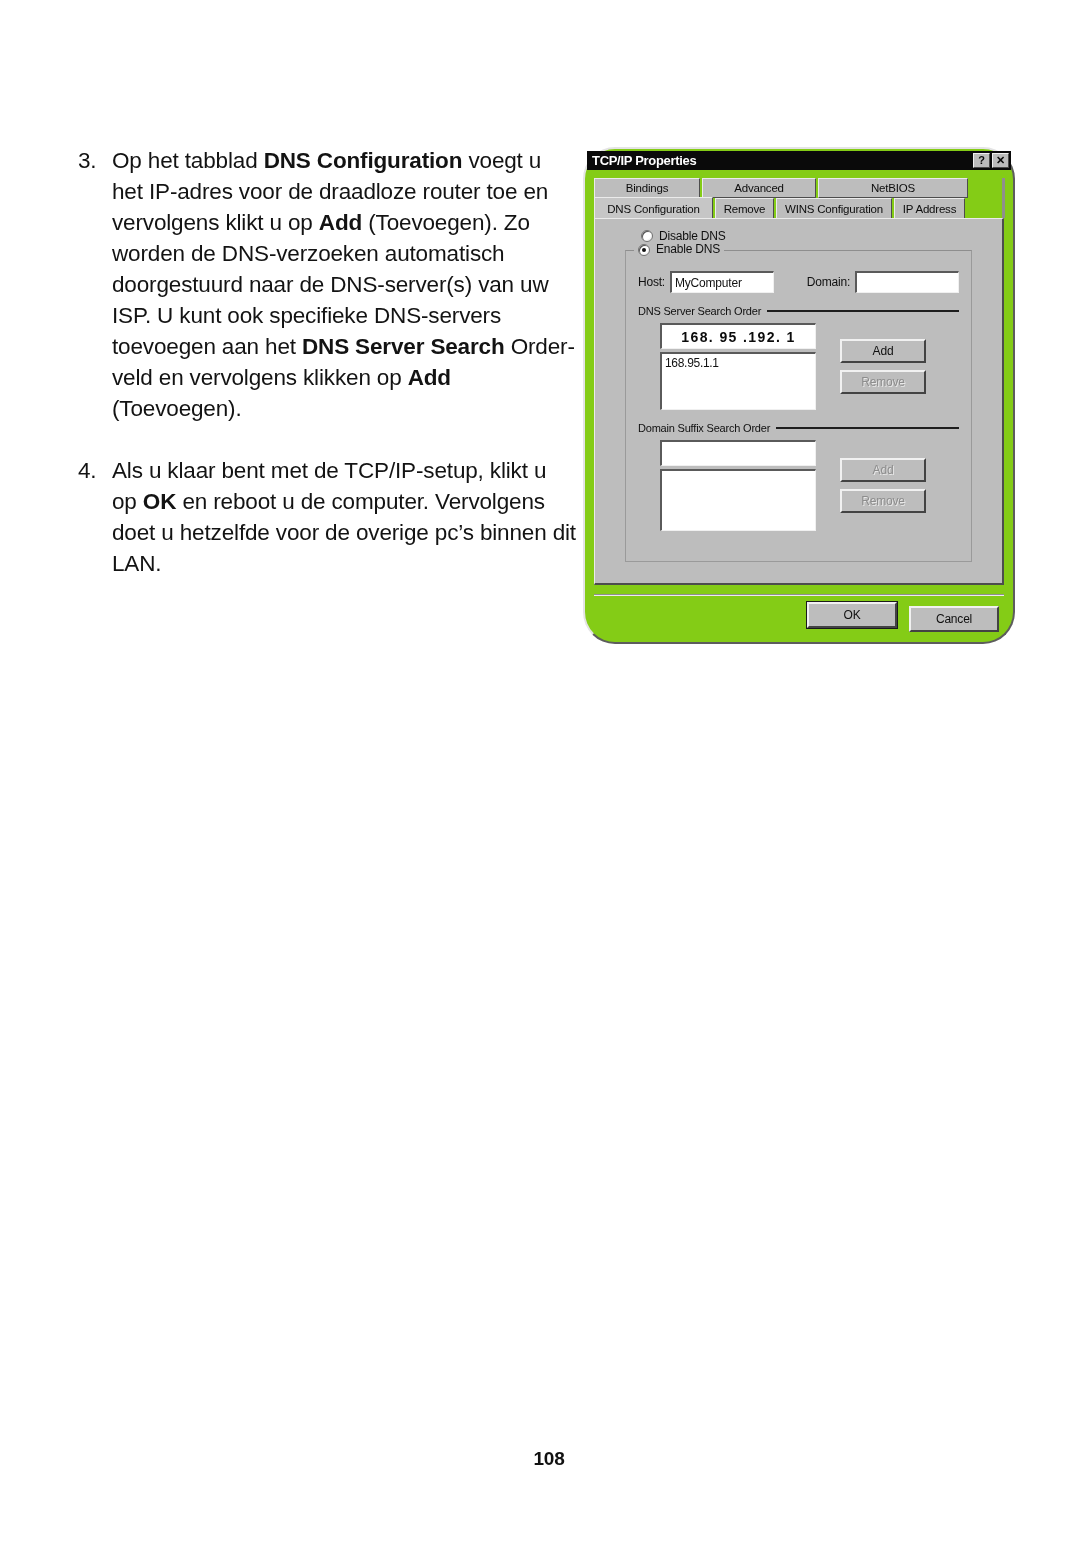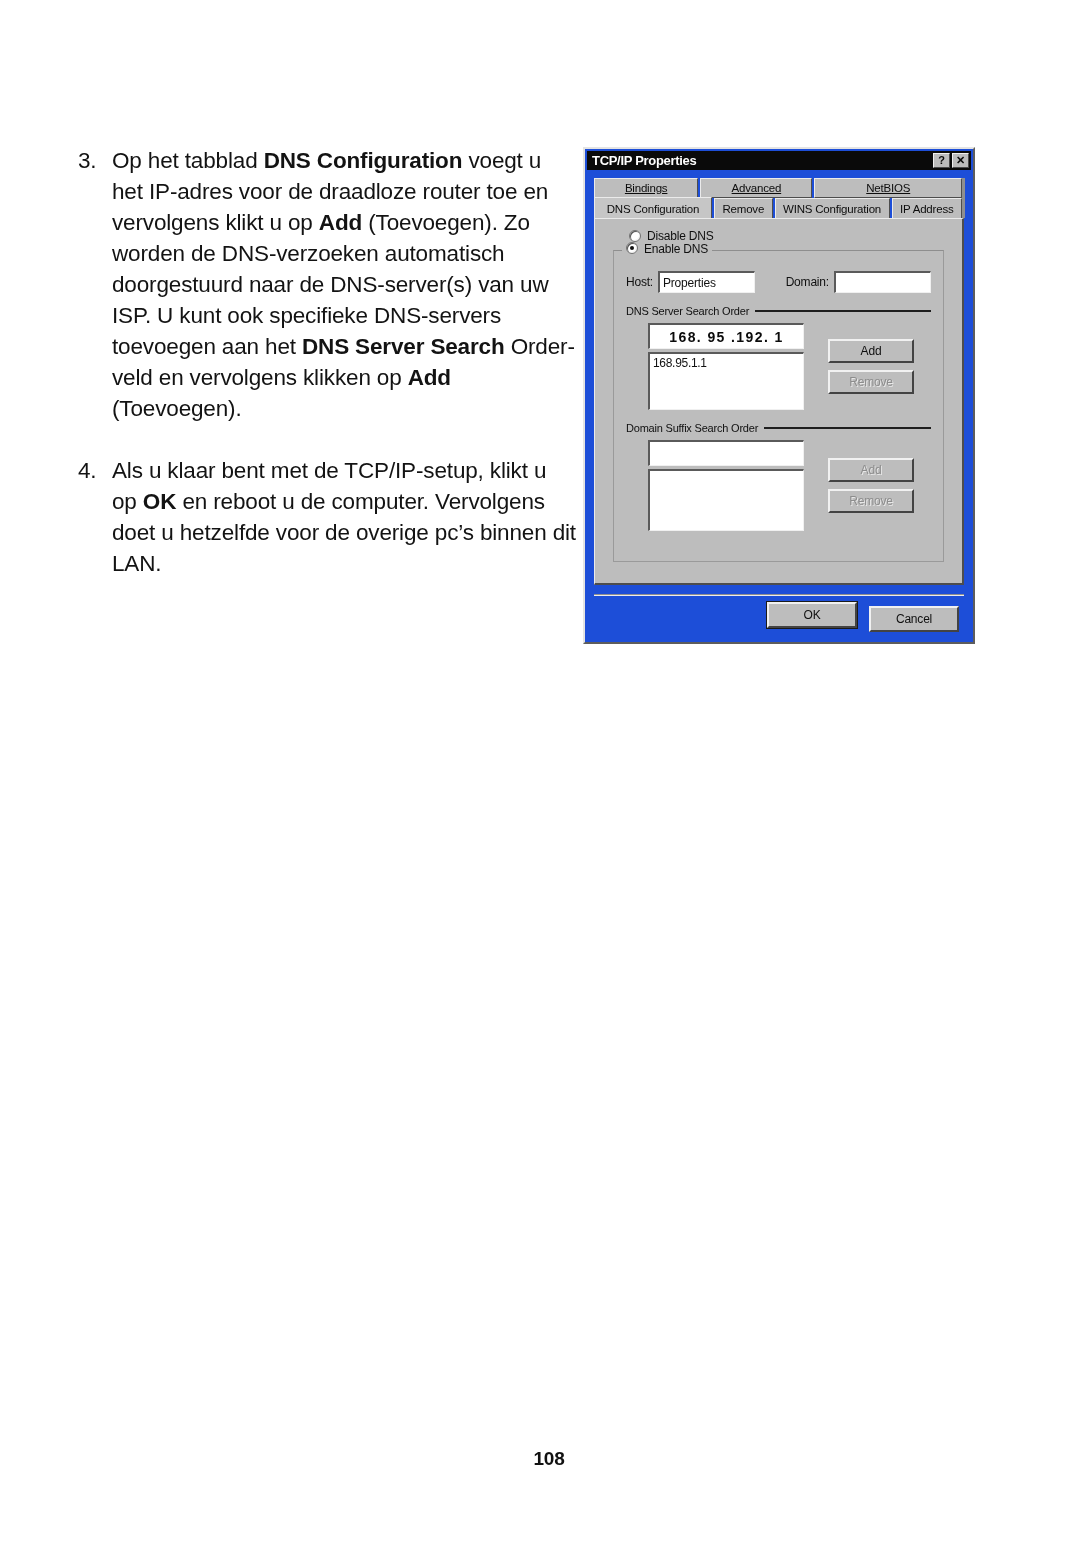--- a/index.html
+++ b/index.html
@@ -35,29 +35,30 @@
     text-align: left;
   }
   .step-body { flex: 1 1 auto; }
   .step-body b { font-weight: bold; }
 
   
   .dialog {
     position: absolute;
     left: 583px;
     top: 147px;
-    width: 392px;
+    width: 432px;
     height: 497px;
-    background: #1d4ed8;
+    background: #84cc16;
     border-top: 2px solid #e4e4e4;
     border-left: 2px solid #e4e4e4;
     border-right: 2px solid #5d5d5d;
     border-bottom: 2px solid #5d5d5d;
     font-size: 11px;
     color: #101010;
+    border-radius: 32px;
   }
   .titlebar {
     height: 19px;
     margin: 2px 2px 0 2px;
     background: #0a0a0a;
     display: flex;
     align-items: center;
     padding: 0 2px 0 5px;
   }
   .titlebar-text {
@@ -106,41 +107,41 @@
     display: flex;
     align-items: center;
     justify-content: center;
     font-size: 11.5px;
     white-space: nowrap;
     color: #0d0d0d;
     letter-spacing: -0.2px;
     padding: 0 4px;
     margin-right: 2px;
   }
-  .tabrow.top .tab { border-bottom: 1.5px solid #4d4d4d; text-decoration: underline; }
+  .tabrow.top .tab { border-bottom: 1.5px solid #4d4d4d; }
   .tabrow.bottom { margin-top: 0px; }
   .tab.active {
     background: #c6c6c6;
     height: 22px;
     margin-top: -1px;
     border-bottom: none;
     font-weight: normal;
   }
 
   
   .panel {
     margin: 0 9px 0 9px;
     height: 367px;
     background: #bdbdbd;
     border-top: 1.5px solid #ebebeb;
     border-left: 1.5px solid #ebebeb;
     border-right: 2px solid #4d4d4d;
     border-bottom: 2px solid #4d4d4d;
     position: relative;
-    padding: 10px 16px;
+    padding: 10px 28px;
   }
 
   .radio-row {
     display: flex;
     align-items: center;
     margin-left: 18px;
     margin-bottom: 7px;
     font-size: 12px;
     letter-spacing: -0.2px;
   }
@@ -172,21 +173,21 @@
     padding: 16px 12px 10px 12px;
     height: 312px;
   }
   .group-legend {
     position: absolute;
     top: -9px;
     left: 8px;
     background: #bdbdbd;
     padding: 0 4px;
     display: flex;
-    align-items: flex-start;
+    align-items: flex-end;
     font-size: 12px;
     letter-spacing: -0.2px;
   }
 
   
   .field-row {
     display: flex;
     align-items: center;
     margin: 4px 0 12px 0;
   }
@@ -388,21 +389,21 @@
     </div>
 
     <div class="groupbox">
       <div class="group-legend">
         <span class="radio checked"></span>
         <span>Enable DNS</span>
       </div>
 
       <div class="field-row">
         <span class="flabel">Host:</span>
-        <div class="textbox host-box">Properties</div>
+        <div class="textbox host-box">MyComputer</div>
         <span class="spacer-md"></span>
         <span class="flabel">Domain:</span>
         <div class="textbox domain-box"></div>
       </div>
 
       <div class="section-head">
         <span>DNS Server Search Order</span>
         <span class="rule"></span>
       </div>
       <div class="row2">

